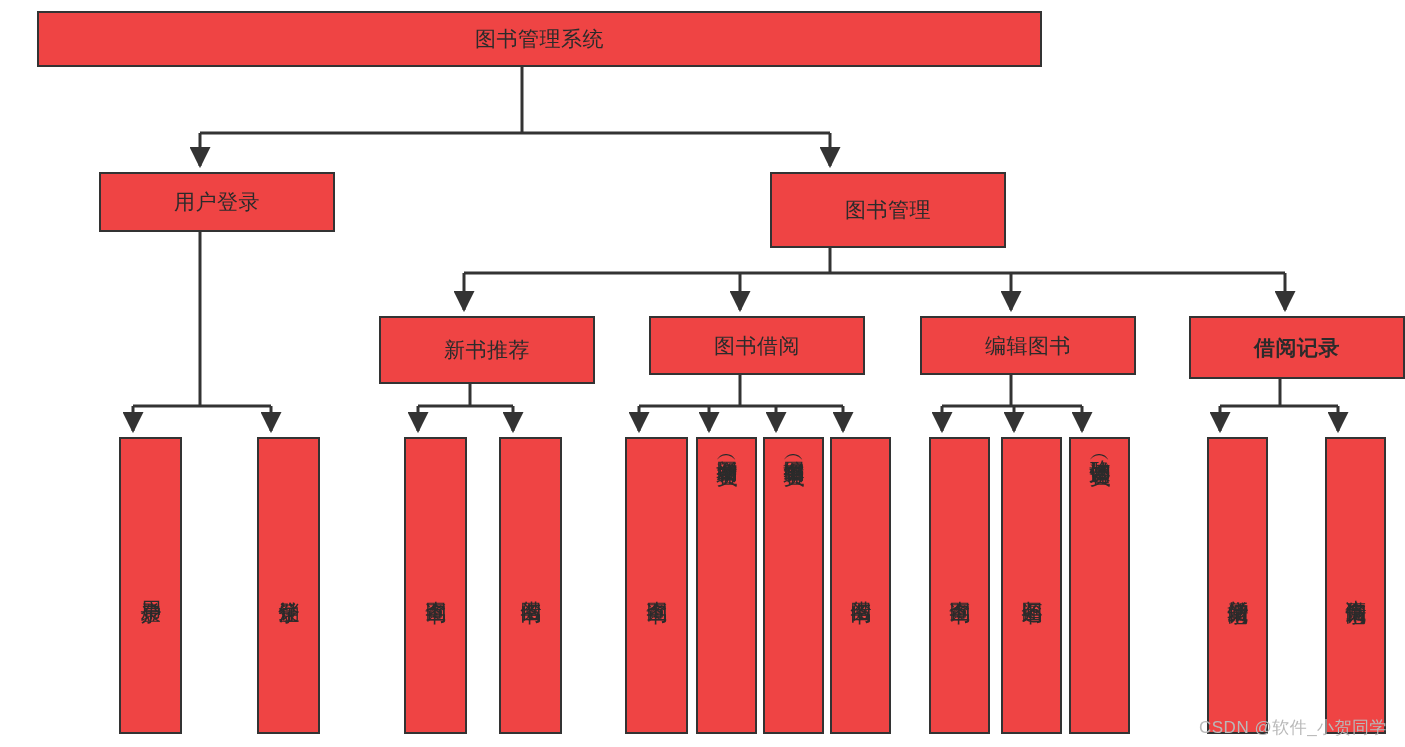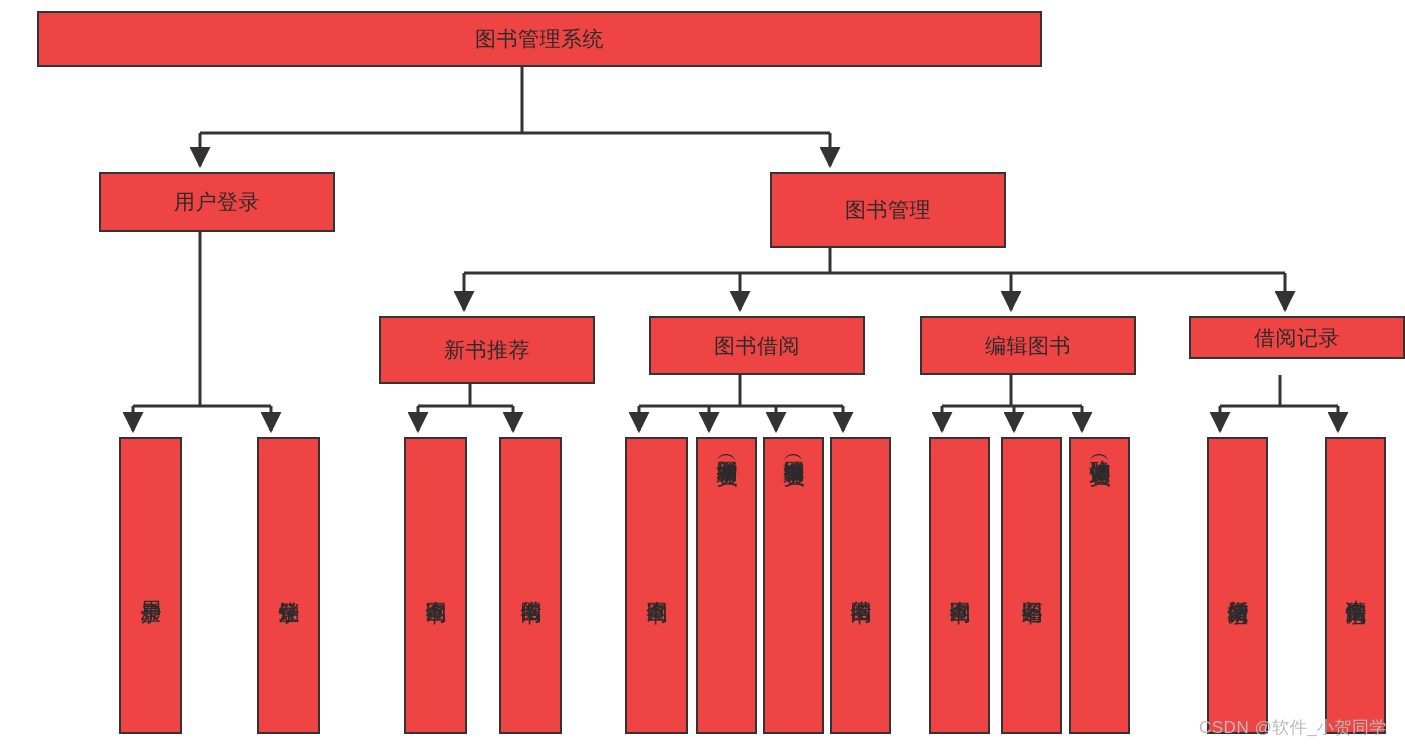--- a/index.html
+++ b/index.html
@@ -134,21 +134,21 @@
 
   <div class="node-box" style="left:362px; top:316px; width:216px; height:68px;">
     <span class="node-label-h">新书推荐</span>
   </div>
   <div class="node-box" style="left:632px; top:316px; width:216px; height:59px;justify-content:center;">
     <span class="node-label-h">图书借阅</span>
   </div>
   <div class="node-box" style="left:903px; top:316px; width:216px; height:59px;">
     <span class="node-label-h">编辑图书</span>
   </div>
-  <div class="node-box" style="left:1172px; top:316px; width:216px; height:43px;">
+  <div class="node-box" style="left:1172px; top:316px; width:216px; height:63px;font-weight:bold;">
     <span class="node-label-h">借阅记录</span>
   </div>
 
   <div class="node-box" style="left:102px; top:437px; width:63px; height:297px;">
     <span class="node-label-v">用户登录</span>
   </div>
   <div class="node-box" style="left:240px; top:437px; width:63px; height:297px;">
     <span class="node-label-v">注销登录</span>
   </div>
   <div class="node-box" style="left:387px; top:437px; width:63px; height:297px;">

